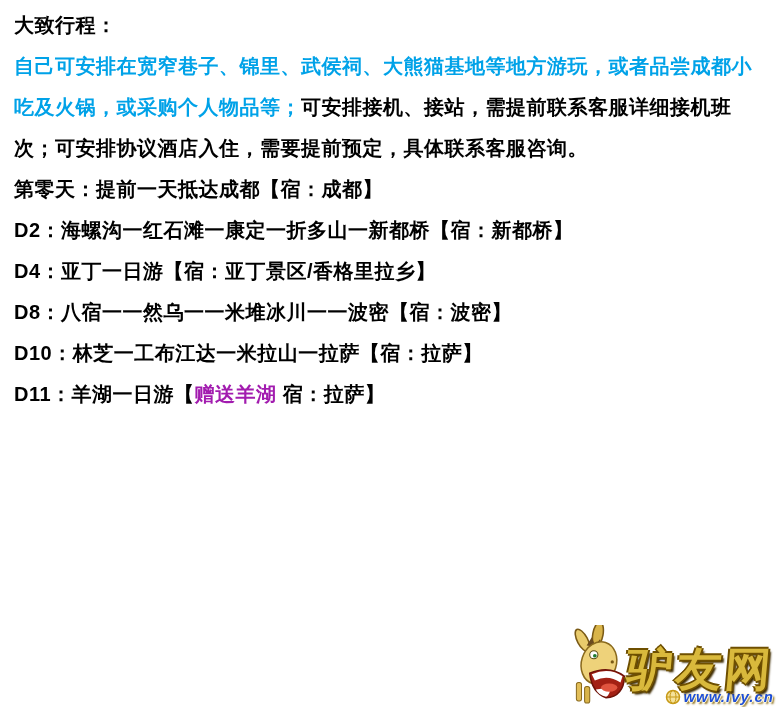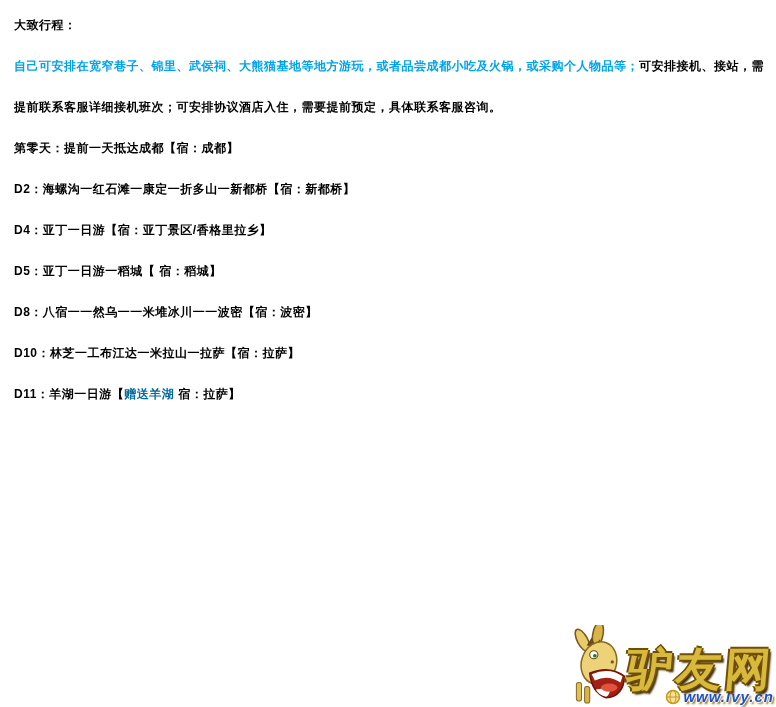--- a/index.html
+++ b/index.html
@@ -2,26 +2,26 @@
 <html><head>
 <meta charset="utf-8">
 <style>
   html,body{margin:0;padding:0;}
   body{
     width:776px;height:707px;background:#ffffff;position:relative;overflow:hidden;
     font-family:"Liberation Sans","DejaVu Sans",sans-serif;
   }
   .doc{padding:5px 10px 0 14px;}
   p.line{
-    margin:0;line-height:41px;font-size:12px;font-weight:700;color:#000;
+    margin:0;line-height:41px;font-size:20px;font-weight:700;color:#000;
     letter-spacing:0.5px;white-space:nowrap;
   }
   p.line.intro{white-space:normal;width:752px;}
   .blue{color:#00A2E8;}
-  .red{color:#0369a1;}
+  .red{color:#a21caf;}
 
   
   .logo{
     position:absolute;right:2px;bottom:2px;display:flex;align-items:flex-end;
   }
   .logo-text{display:flex;flex-direction:column;align-items:flex-end;margin-left:-6px;}
   .site-name{
     font-size:46px;font-weight:700;letter-spacing:3px;line-height:46px;
     color:#D9B93C;transform:skewX(-5deg);
     text-shadow:-2px 0 0 #6e4f00,2px 0 0 #6e4f00,0 -2px 0 #6e4f00,0 2px 0 #6e4f00,3px 3px 2px #3f2c00;
@@ -37,21 +37,20 @@
 </head>
 <body>
 
 <div class="doc">
   <p class="line">大致行程：</p>
   <p class="line intro"><span class="blue">自己可安排在宽窄巷子、锦里、武侯祠、大熊猫基地等地方游玩，或者品尝成都小吃及火锅，或采购个人物品等；</span><span>可安排接机、接站，需提前联系客服详细接机班次；可安排协议酒店入住，需要提前预定，具体联系客服咨询。</span></p>
   <p class="line">第零天：提前一天抵达成都【宿：成都】</p>
 
   <p class="line"><span>D2：海螺沟一红石滩一康定一折多山一新都桥【宿：新都桥】</span></p>
   <p class="line"><span>D4：亚丁一日游【宿：亚丁景区/香格里拉乡】</span></p>
-  <p class="line"><span>D5：亚丁一日游一稻城【 宿：稻城】</span></p>
   <p class="line"><span>D8：八宿一一然乌一一米堆冰川一一波密【宿：波密】</span></p>
   <p class="line"><span>D10：林芝一工布江达一米拉山一拉萨【宿：拉萨】</span></p>
   <p class="line"><span>D11：羊湖一日游【</span><span class="red">赠送羊湖</span><span> 宿：拉萨】</span></p>
 </div>
 
 <div class="logo">
   <svg class="donkey" width="64" height="80" viewBox="0 0 60 78" aria-hidden="true">
 
     <rect x="6" y="56" width="5" height="18" rx="2" fill="#E2BE58" stroke="#8a6a1d" stroke-width="1"></rect>
     <rect x="14" y="60" width="5" height="16" rx="2" fill="#D9B44A" stroke="#8a6a1d" stroke-width="1"></rect>

